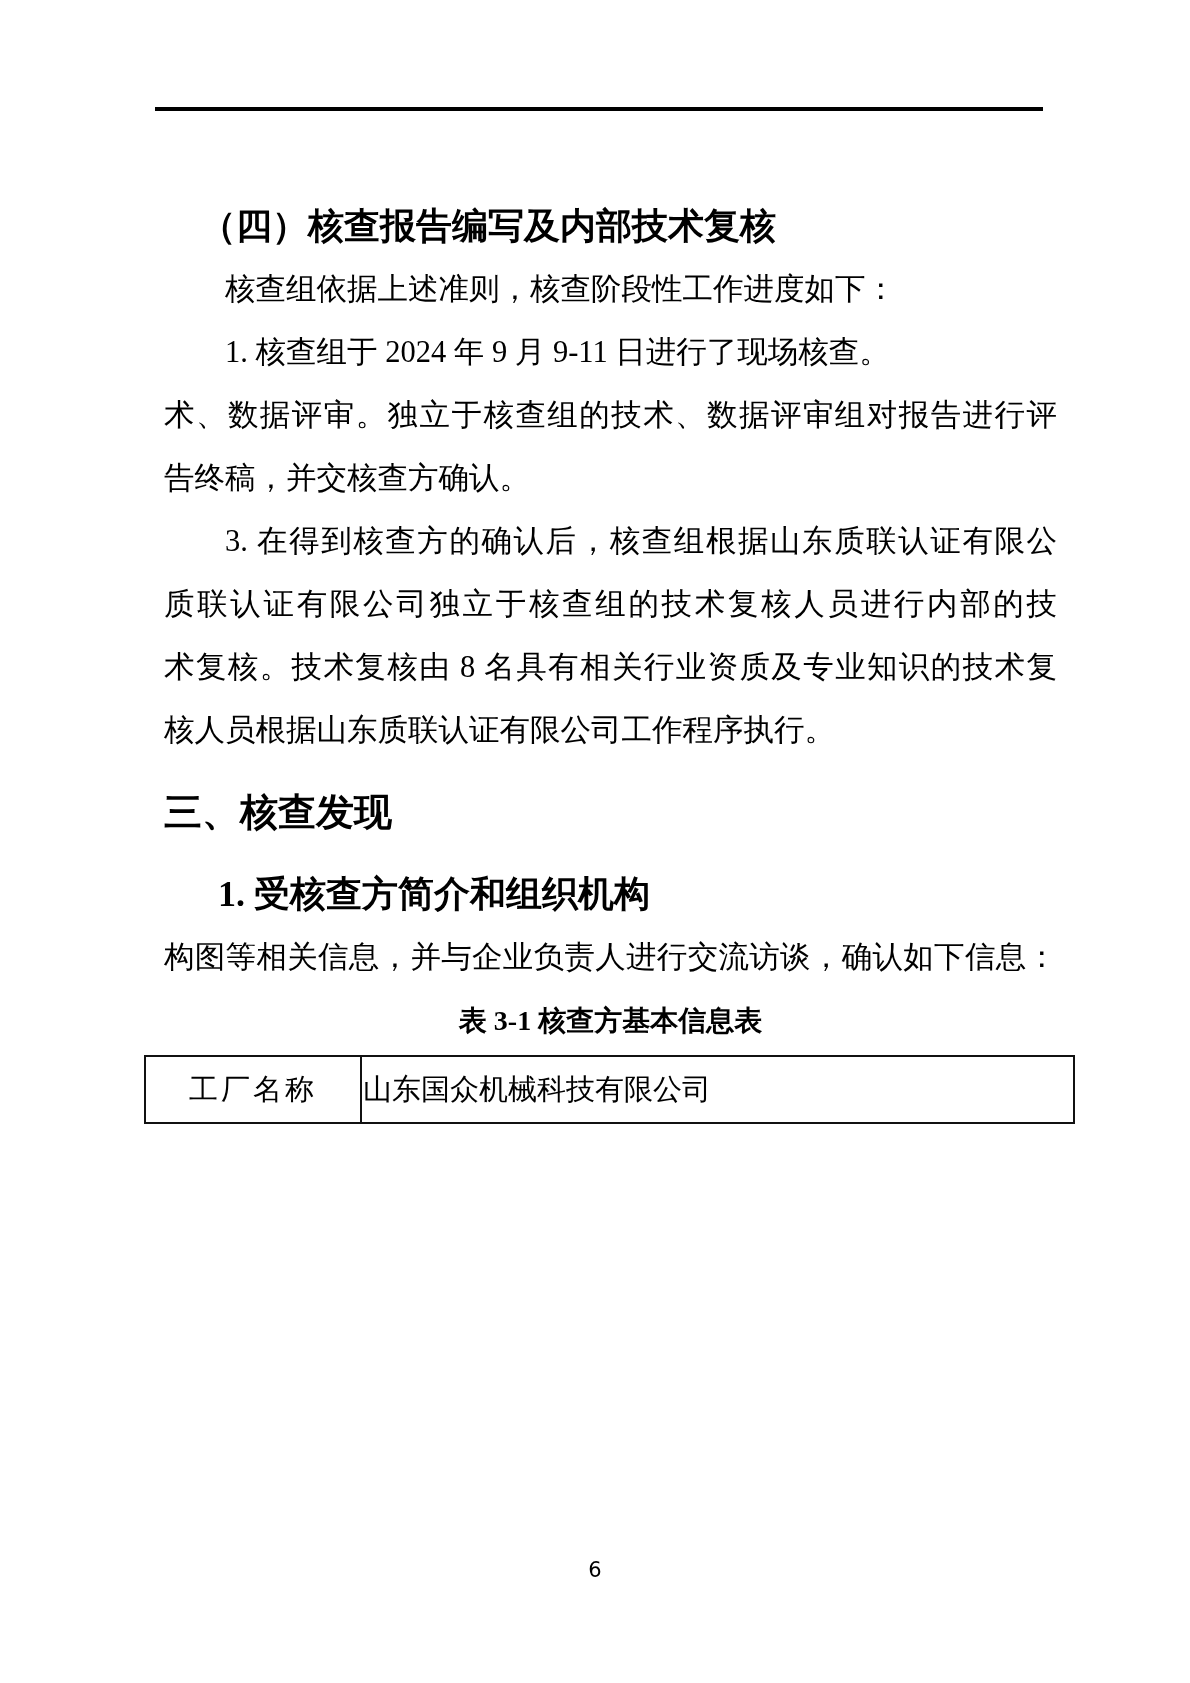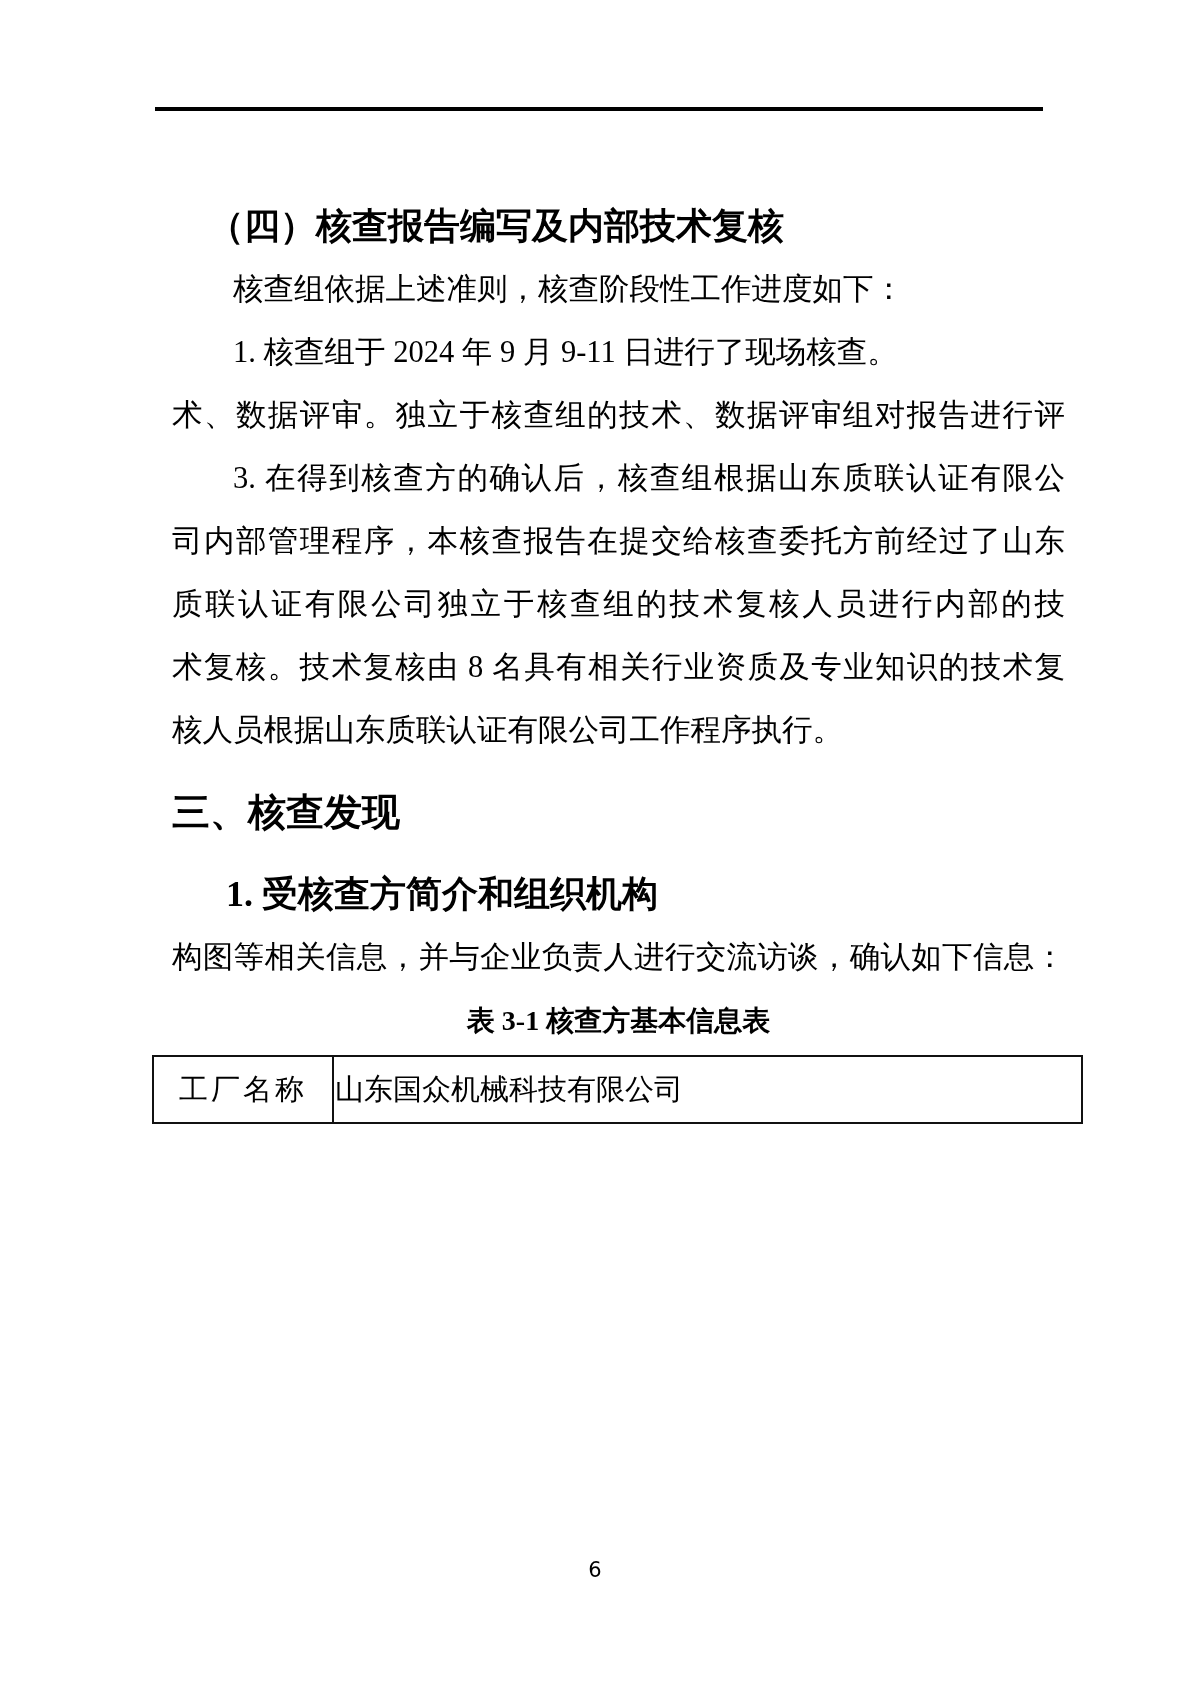--- a/index.html
+++ b/index.html
@@ -16,21 +16,21 @@
   .header-rule {
     position: absolute;
     left: 155px;
     top: 107px;
     width: 888px;
     height: 4px;
     background: #000000;
   }
   .content {
     position: absolute;
-    left: 172px;
+    left: 164px;
     top: 195px;
     width: 893px;
     font-size: 30.5px;
   }
   .line { height: 63px; line-height: 63px; white-space: normal; }
   .just { text-align: justify; text-align-last: justify; }
   .indent { text-indent: 2em; }
   .heading { font-weight: 700; }
   .h-main { font-size: 38px; }
   .h-sub { font-size: 36px; }
@@ -44,21 +44,21 @@
     table-layout: fixed;
     width: 931px;
     margin: 3px 0 0 -20px;
   }
   .info-table td {
     border: 2px solid #111111;
     height: 67px;
     font-size: 29px;
     vertical-align: middle;
   }
-  .cell-label { width: 180px; text-align: center; letter-spacing: 3px; }
+  .cell-label { width: 216px; text-align: center; letter-spacing: 3px; }
   .cell-value { }
   .footer {
     position: absolute;
     left: 0;
     top: 1558px;
     width: 100%;
     text-align: center;
     font-size: 21px;
     font-family: "DejaVu Sans", "Liberation Sans", sans-serif;
   }
@@ -72,23 +72,23 @@
 
   <div class="content">
 
     <div class="line heading h-sub indent-h4">（四）核查报告编写及内部技术复核</div>
 
     <div class="line indent">核查组依据上述准则，核查阶段性工作进度如下：</div>
 
     <div class="line indent">1. 核查组于 2024 年 9 月 9-11 日进行了现场核查。</div>
 
     <div class="line just">术、数据评审。独立于核查组的技术、数据评审组对报告进行评</div>
+    <div class="line">告终稿，并交核查方确认。</div>
 
     <div class="line indent just">3. 在得到核查方的确认后，核查组根据山东质联认证有限公</div>
-    <div class="line just">司内部管理程序，本核查报告在提交给核查委托方前经过了山东</div>
     <div class="line just">质联认证有限公司独立于核查组的技术复核人员进行内部的技</div>
     <div class="line just">术复核。技术复核由 8 名具有相关行业资质及专业知识的技术复</div>
     <div class="line">核人员根据山东质联认证有限公司工作程序执行。</div>
 
     <div class="line heading h-main sp-before">三、核查发现</div>
 
 
     <div class="line heading h-sub indent-h2 sp-before">1. 受核查方简介和组织机构</div>
 
     <div class="line just">构图等相关信息，并与企业负责人进行交流访谈，确认如下信息：</div>

